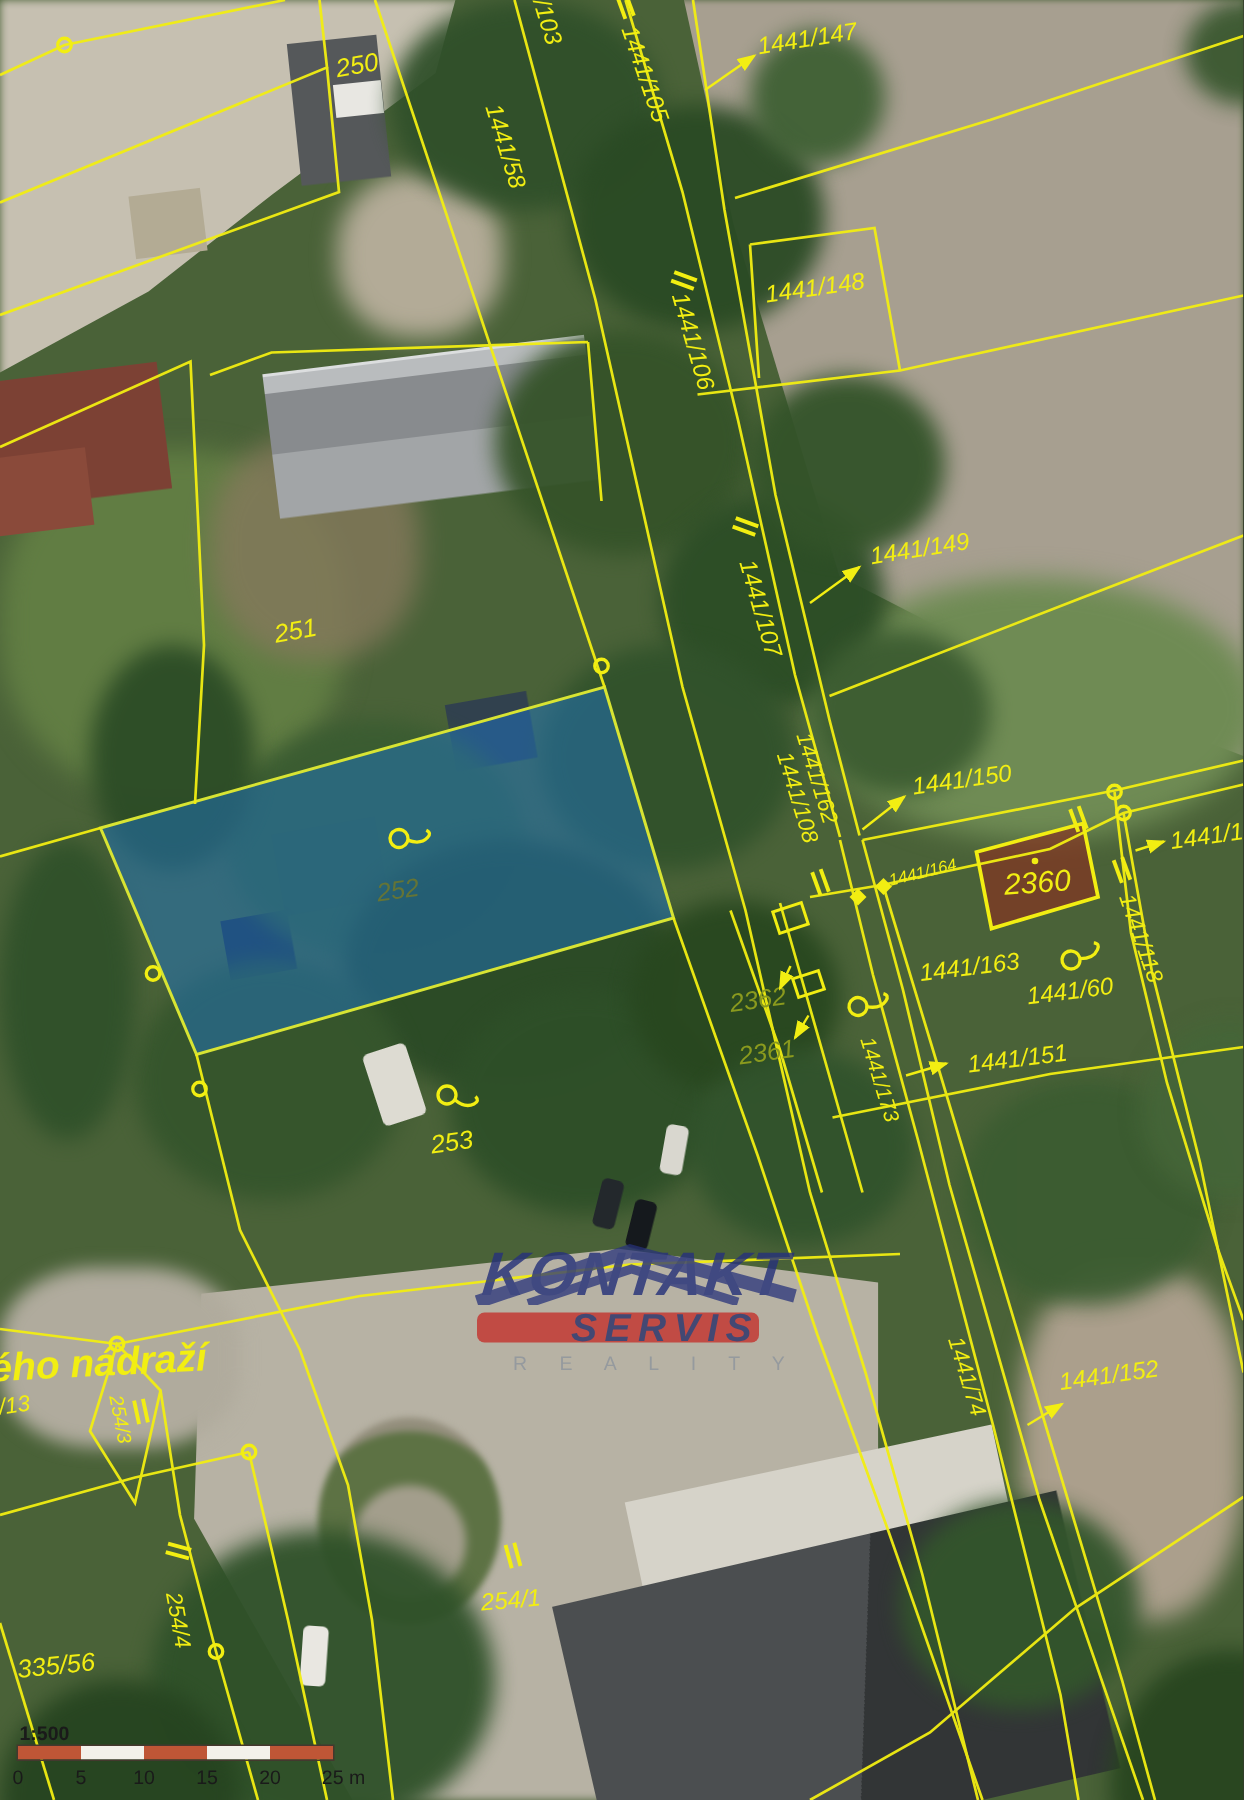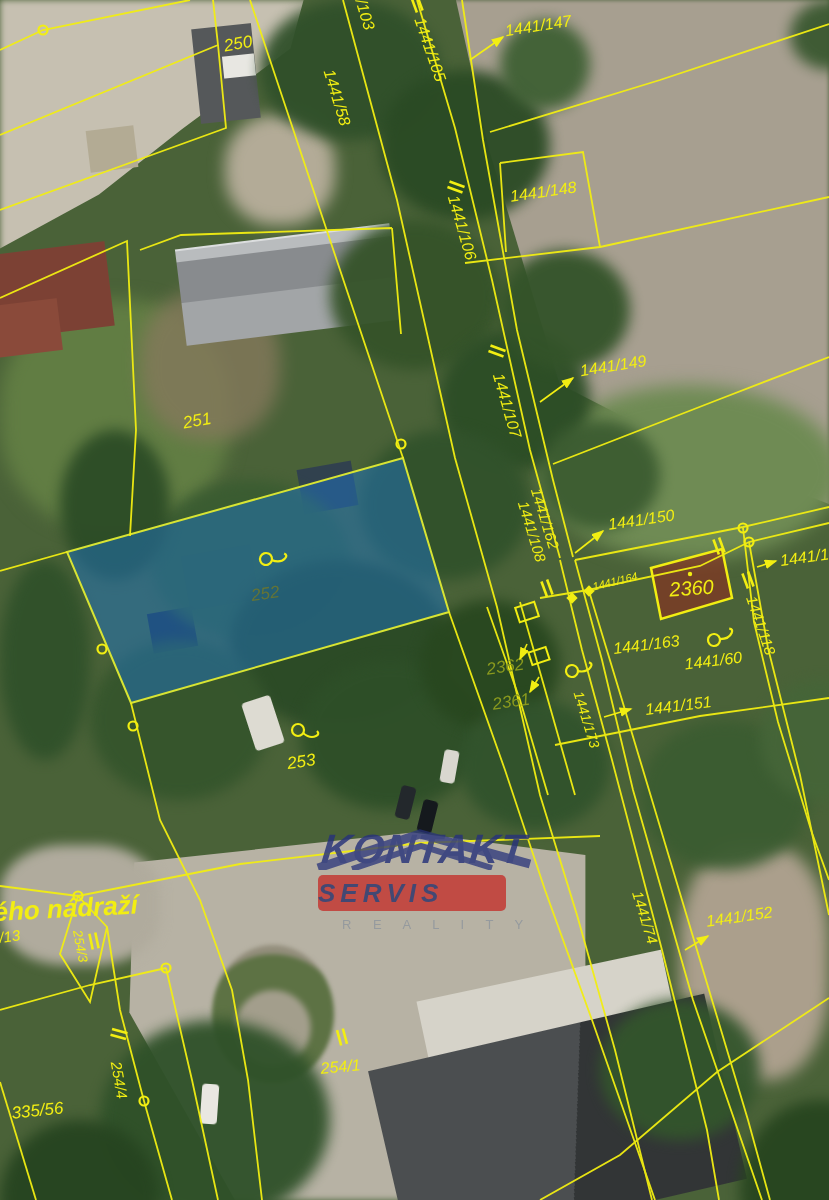--- a/index.html
+++ b/index.html
@@ -7,22 +7,22 @@
        font-family:"Liberation Sans",sans-serif;background:#4a6238;}
   #map .patch,#map .bld,#map .car,#map .tree{position:absolute;}
   .tree{border-radius:50%;filter:blur(7px);opacity:.95;}
   .bld{filter:blur(.5px);}
   .car{border-radius:4px;filter:blur(.5px);}
   #ann{position:absolute;left:0;top:0;z-index:5;}
   #ann text{font-family:"Liberation Sans",sans-serif;font-style:italic;}
   #wm{position:absolute;left:300px;top:826px;width:260px;z-index:6;opacity:.82;}
   #wm .kontakt{font-weight:bold;font-style:italic;font-size:41px;letter-spacing:1px;
       color:#27327a;transform:skewX(-6deg);margin-left:22px;}
-  #wm .servis-box{margin-left:18px;margin-top:2px;width:188px;height:36px;background:#c43530;
-      border-radius:5px;display:flex;align-items:center;justify-content:flex-start;}
+  #wm .servis-box{margin-left:18px;margin-top:2px;width:188px;height:20px;background:#c43530;
+      border-radius:5px;display:flex;align-items:center;justify-content:flex-end;}
   #wm .servis{font-weight:bold;font-style:italic;font-size:26px;letter-spacing:5px;color:#2a3169;}
   #wm .reality{margin-left:42px;margin-top:6px;font-size:13px;letter-spacing:9px;color:#8e959d;}
   #wm svg{position:absolute;left:0;top:-2px;}
   #scalebar{position:absolute;left:0px;top:1146px;width:270px;height:54px;z-index:7;
       color:#1a1a1a;font-size:13px;}
   #scalebar .ratio{position:absolute;left:13px;top:2px;font-weight:bold;font-size:13px;}
   #scalebar .bar{position:absolute;left:12px;top:18px;width:210px;height:9px;
       outline:1px solid #44382e;display:flex;}
   #scalebar .seg{height:100%;flex:1;}
   #scalebar .tick{position:absolute;top:31px;transform:translateX(-50%);font-size:13px;}
@@ -249,13 +249,31 @@
       <path d="M18,44 L120,10 L230,40" fill="none" stroke="#27327a" stroke-width="9" opacity="0.9"></path>
       <path d="M52,45 L121,22 L192,44" fill="none" stroke="#27327a" stroke-width="6" opacity="0.9"></path>
     </svg>
     <div class="kontakt">KONTAKT</div>
     <div class="servis-box">
       <span class="servis">SERVIS</span>
     </div>
     <div class="reality">R E A L I T Y</div>
   </div>
 
+  <div id="scalebar">
+    <div class="ratio">1:500</div>
+    <div class="bar" id="scale-segments">
+        <div class="seg" style="background: rgb(191, 86, 54);"></div>
+        <div class="seg" style="background: rgb(243, 241, 234);"></div>
+        <div class="seg" style="background: rgb(191, 86, 54);"></div>
+        <div class="seg" style="background: rgb(243, 241, 234);"></div>
+        <div class="seg" style="background: rgb(191, 86, 54);"></div>
+      </div>
+    <div id="scale-ticks">
+        <span class="tick" style="left: 12px;">0</span>
+        <span class="tick" style="left: 54px;">5</span>
+        <span class="tick" style="left: 96px;">10</span>
+        <span class="tick" style="left: 138px;">15</span>
+        <span class="tick" style="left: 180px;">20</span>
+        <span class="tick" style="left: 229px;">25 m</span>
+      </div>
+  </div>
 </div>
 
 </body></html>

